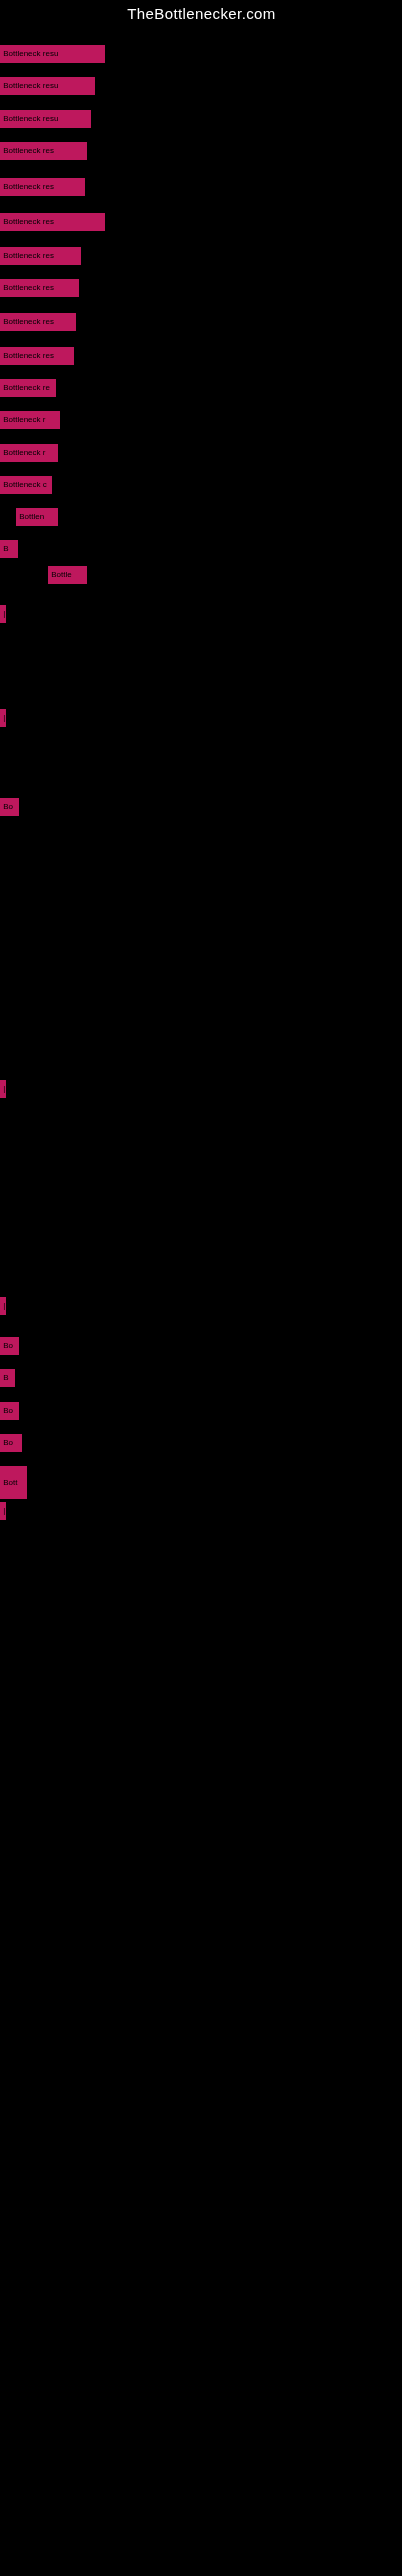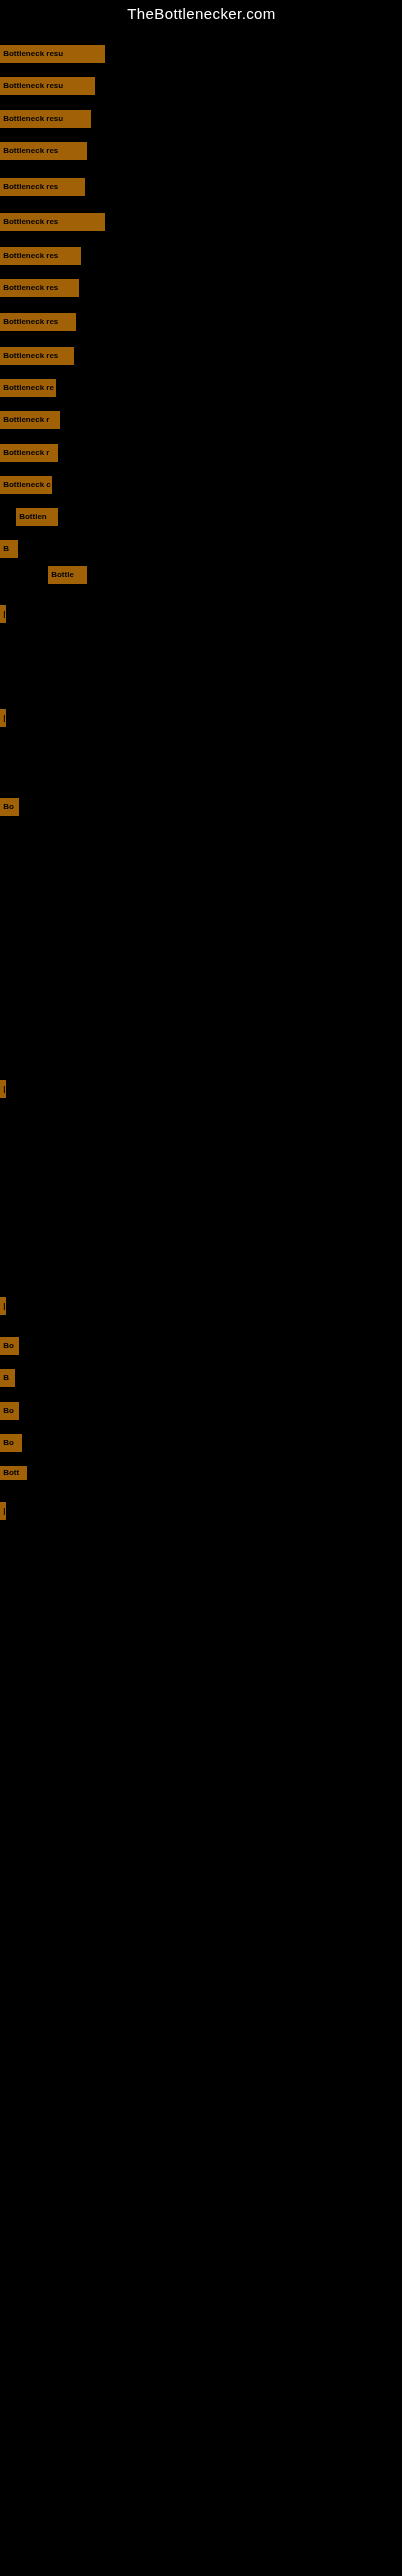--- a/index.html
+++ b/index.html
@@ -18,24 +18,24 @@
       letter-spacing: 0.4px;
     }
     .bar-row {
       display: flex;
       align-items: center;
       margin-bottom: 0px;
       position: absolute;
       left: 0;
     }
     .bar-label {
-      background: #a16207;
+      background: #be185d;
       color: #000;
       font-size: 8px;
-      font-weight: bold;
+      font-weight: normal;
       white-space: nowrap;
       overflow: hidden;
       text-overflow: ellipsis;
       padding: 1.6px 3.2px;
       height: 17.7px;
       display: flex;
       align-items: center;
     }
   </style>
 </head>
@@ -116,19 +116,19 @@
     <div class="bar-row" style="top: 1344px; left: 0px;">
       <div class="bar-label" style="width: 14.5px; height: 17.7px;">B</div>
     </div>
     <div class="bar-row" style="top: 1377px; left: 0px;">
       <div class="bar-label" style="width: 19.3px; height: 17.7px;">Bo</div>
     </div>
     <div class="bar-row" style="top: 1409px; left: 0px;">
       <div class="bar-label" style="width: 22px; height: 17.7px;">Bo</div>
     </div>
     <div class="bar-row" style="top: 1441px; left: 0px;">
-      <div class="bar-label" style="width: 27px; height: 14px;">Bott</div>
+      <div class="bar-label" style="width: 27px; height: 33px;">Bott</div>
     </div>
     <div class="bar-row" style="top: 1477px; left: 0px;">
       <div class="bar-label" style="width: 4.8px; height: 17.7px;">|</div>
     </div>
   </div>
 
 
 </body></html>

